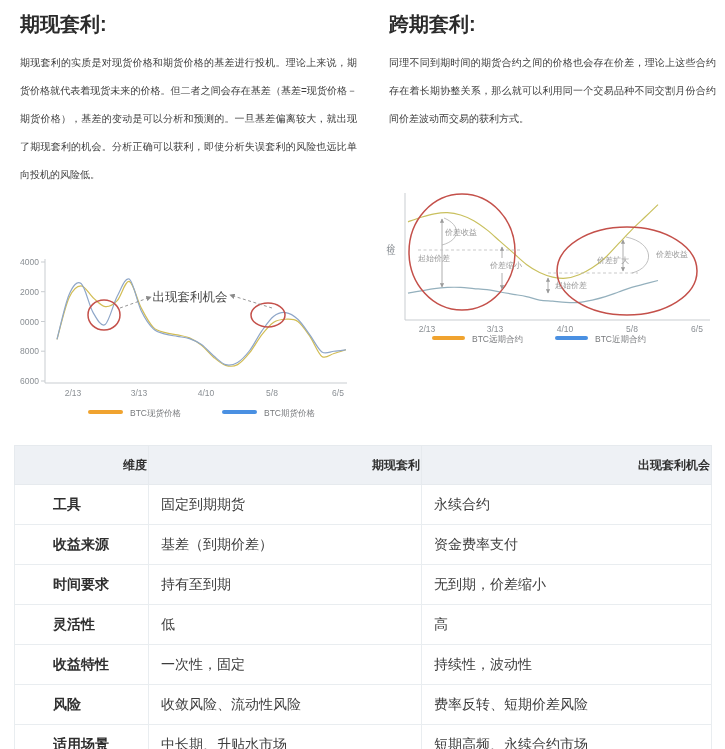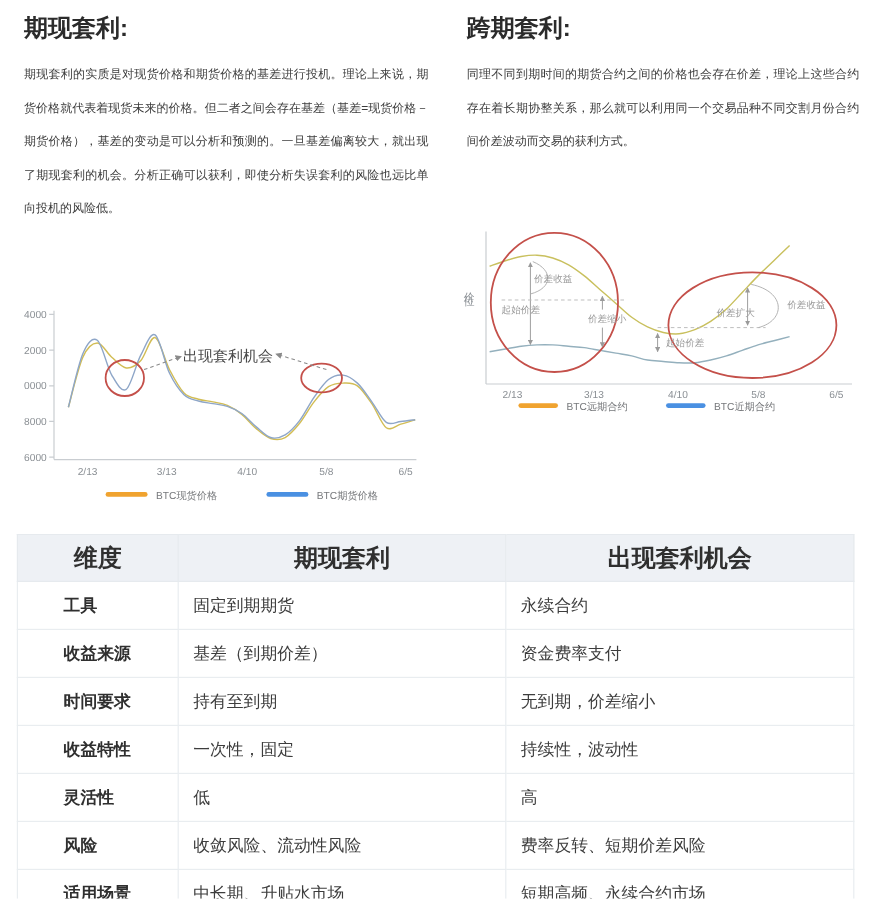--- a/index.html
+++ b/index.html
@@ -9,22 +9,22 @@
   }
   .text-block{position:absolute;}
   .block-title{font-size:20px;font-weight:bold;color:#2b2b2b;line-height:22px;}
   .block-body{margin-top:14px;font-size:10px;line-height:28px;color:#3c3c3c;text-align:justify;}
   .chart-svg{position:absolute;}
   .cmp-table{
     position:absolute;left:14px;top:445px;width:697px;border-collapse:collapse;
     background:#fff;font-size:14px;color:#333;table-layout:fixed;
   }
   .cmp-table th{
-    background:#eef1f5;font-weight:bold;height:36px;text-align:center;
-    border:1px solid #e6eaee;color:#2f2f2f;font-size:20px;
+    background:#eef1f5;font-weight:bold;height:36px;text-align:right;
+    border:1px solid #e6eaee;color:#2f2f2f;font-size:12px;
   }
   .cmp-table td{
     height:37px;border:1px solid #e9edf0;color:#3d3d3d;padding-left:12px;
     font-weight:normal;
   }
   .cmp-table td:first-child{font-weight:bold;color:#2f2f2f;padding-left:38px;}
   text{font-family:"Liberation Sans","DejaVu Sans",sans-serif;}
 </style>
 </head>
 <body>
@@ -170,30 +170,30 @@
           <td>收益来源</td>
           <td>基差（到期价差）</td>
           <td>资金费率支付</td>
         </tr>
         <tr>
           <td>时间要求</td>
           <td>持有至到期</td>
           <td>无到期，价差缩小</td>
         </tr>
         <tr>
+          <td>灵活性</td>
+          <td>低</td>
+          <td>高</td>
+        </tr>
+        <tr>
           <td>收益特性</td>
           <td>一次性，固定</td>
           <td>持续性，波动性</td>
         </tr>
         <tr>
-          <td>灵活性</td>
-          <td>低</td>
-          <td>高</td>
-        </tr>
-        <tr>
           <td>风险</td>
           <td>收敛风险、流动性风险</td>
           <td>费率反转、短期价差风险</td>
         </tr>
         <tr>
           <td>适用场景</td>
           <td>中长期、升贴水市场</td>
           <td>短期高频、永续合约市场</td>
         </tr>
       </tbody>

